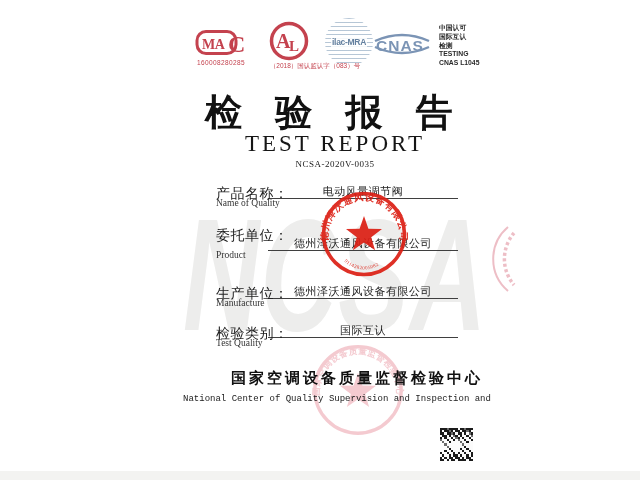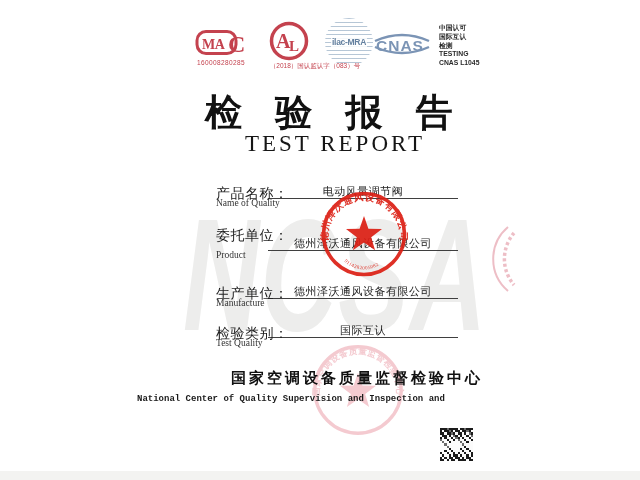--- a/index.html
+++ b/index.html
@@ -35,22 +35,22 @@
   .f-line{position:absolute;left:268px;width:190px;border-top:1px solid #3f3f3f;z-index:2;}
   .f-val{position:absolute;left:268px;width:190px;height:14px;text-align:center;
     font-size:11px;color:#1d1d1d;z-index:2;letter-spacing:.5px;}
   
   .stamp-main{position:absolute;left:319px;top:189px;width:90px;height:90px;z-index:5;opacity:.92;}
   .stamp-faint{position:absolute;left:310px;top:342px;width:96px;height:96px;z-index:2;opacity:.35;}
   .stamp-edge{position:absolute;left:492px;top:225px;width:30px;height:70px;z-index:2;opacity:.55;}
   
   .org-zh{position:absolute;left:157px;top:369px;width:400px;text-align:center;z-index:3;
     font-size:15px;font-weight:bold;letter-spacing:3px;color:#111;white-space:nowrap;}
-  .org-en1{position:absolute;left:137px;top:394px;width:400px;z-index:3;
-    font-family:"Liberation Mono","DejaVu Sans Mono",monospace;font-weight:bold;font-size:9px;color:#1a1a1a;}
+  .org-en1{position:absolute;left:137px;top:394px;width:400px;text-align:center;z-index:3;
+    font-family:"Liberation Mono","DejaVu Sans Mono",monospace;font-weight:normal;font-size:9px;color:#1a1a1a;}
   .org-en2{position:absolute;left:137px;top:408px;width:400px;text-align:center;z-index:3;
     font-family:"Liberation Mono","DejaVu Sans Mono",monospace;font-weight:bold;font-size:9px;color:#1a1a1a;}
   
   .qr{position:absolute;left:440px;top:428px;width:33px;height:33px;z-index:3;
     display:grid;grid-template-columns:repeat(15,1fr);grid-template-rows:repeat(15,1fr);}
   .qr i{display:block;}
   .scan-strip{position:absolute;left:0;top:471px;width:640px;height:9px;background:#f3f3f1;z-index:1;}
 </style>
 </head>
 <body>
@@ -86,20 +86,21 @@
   <div class="cnas-side">
     <div>中国认可</div>
     <div>国际互认</div>
     <div>检测</div>
     <div>TESTING</div>
     <div>CNAS L1045</div>
   </div>
 
   <div class="title-zh">检 验 报 告</div>
   <div class="title-en">TEST REPORT</div>
+  <div class="report-no">NCSA-2020V-0035</div>
 
   <div class="f-zh" style="top:185px;">产品名称：</div>
   <div class="f-en" style="top:198px;">Name of Quality</div>
   <div class="f-val" style="top:184px;">电动风量调节阀</div>
   <div class="f-line" style="top:198px;"></div>
 
   <div class="f-zh" style="top:227px;">委托单位：</div>
   <div class="f-en" style="top:250px;">Product</div>
   <div class="f-val" style="top:236px;">德州泽沃通风设备有限公司</div>
   <div class="f-line" style="top:250px;"></div>

